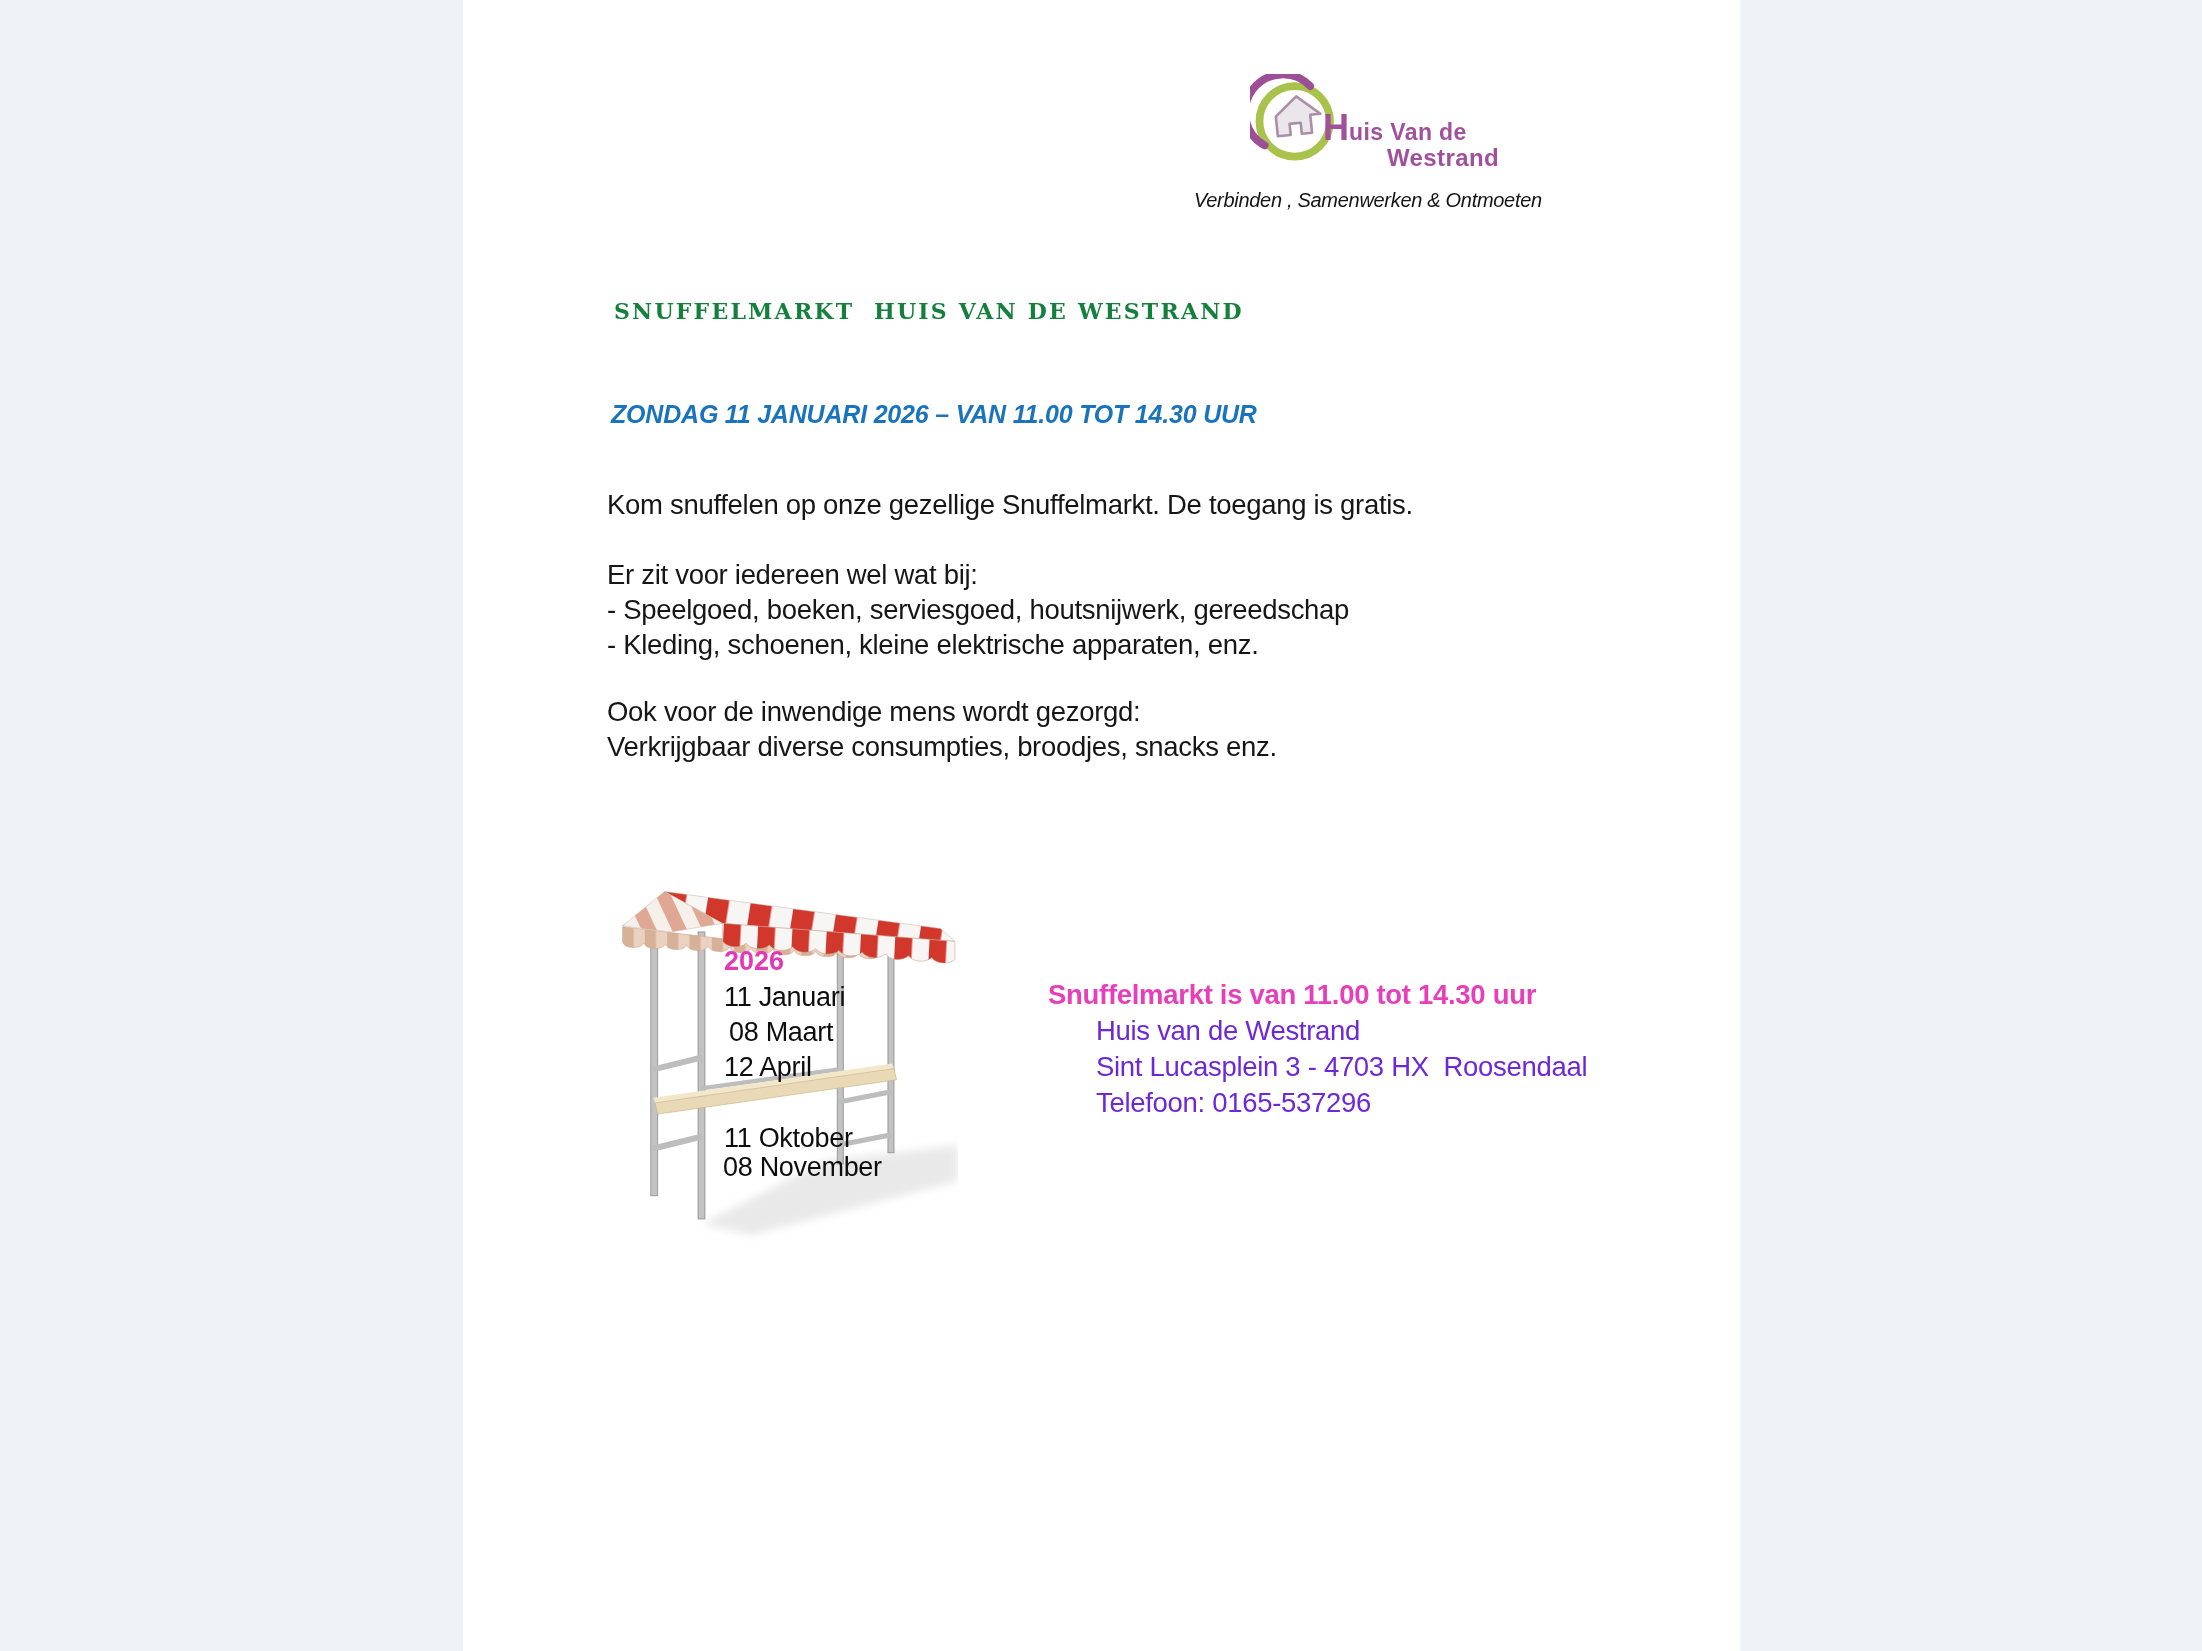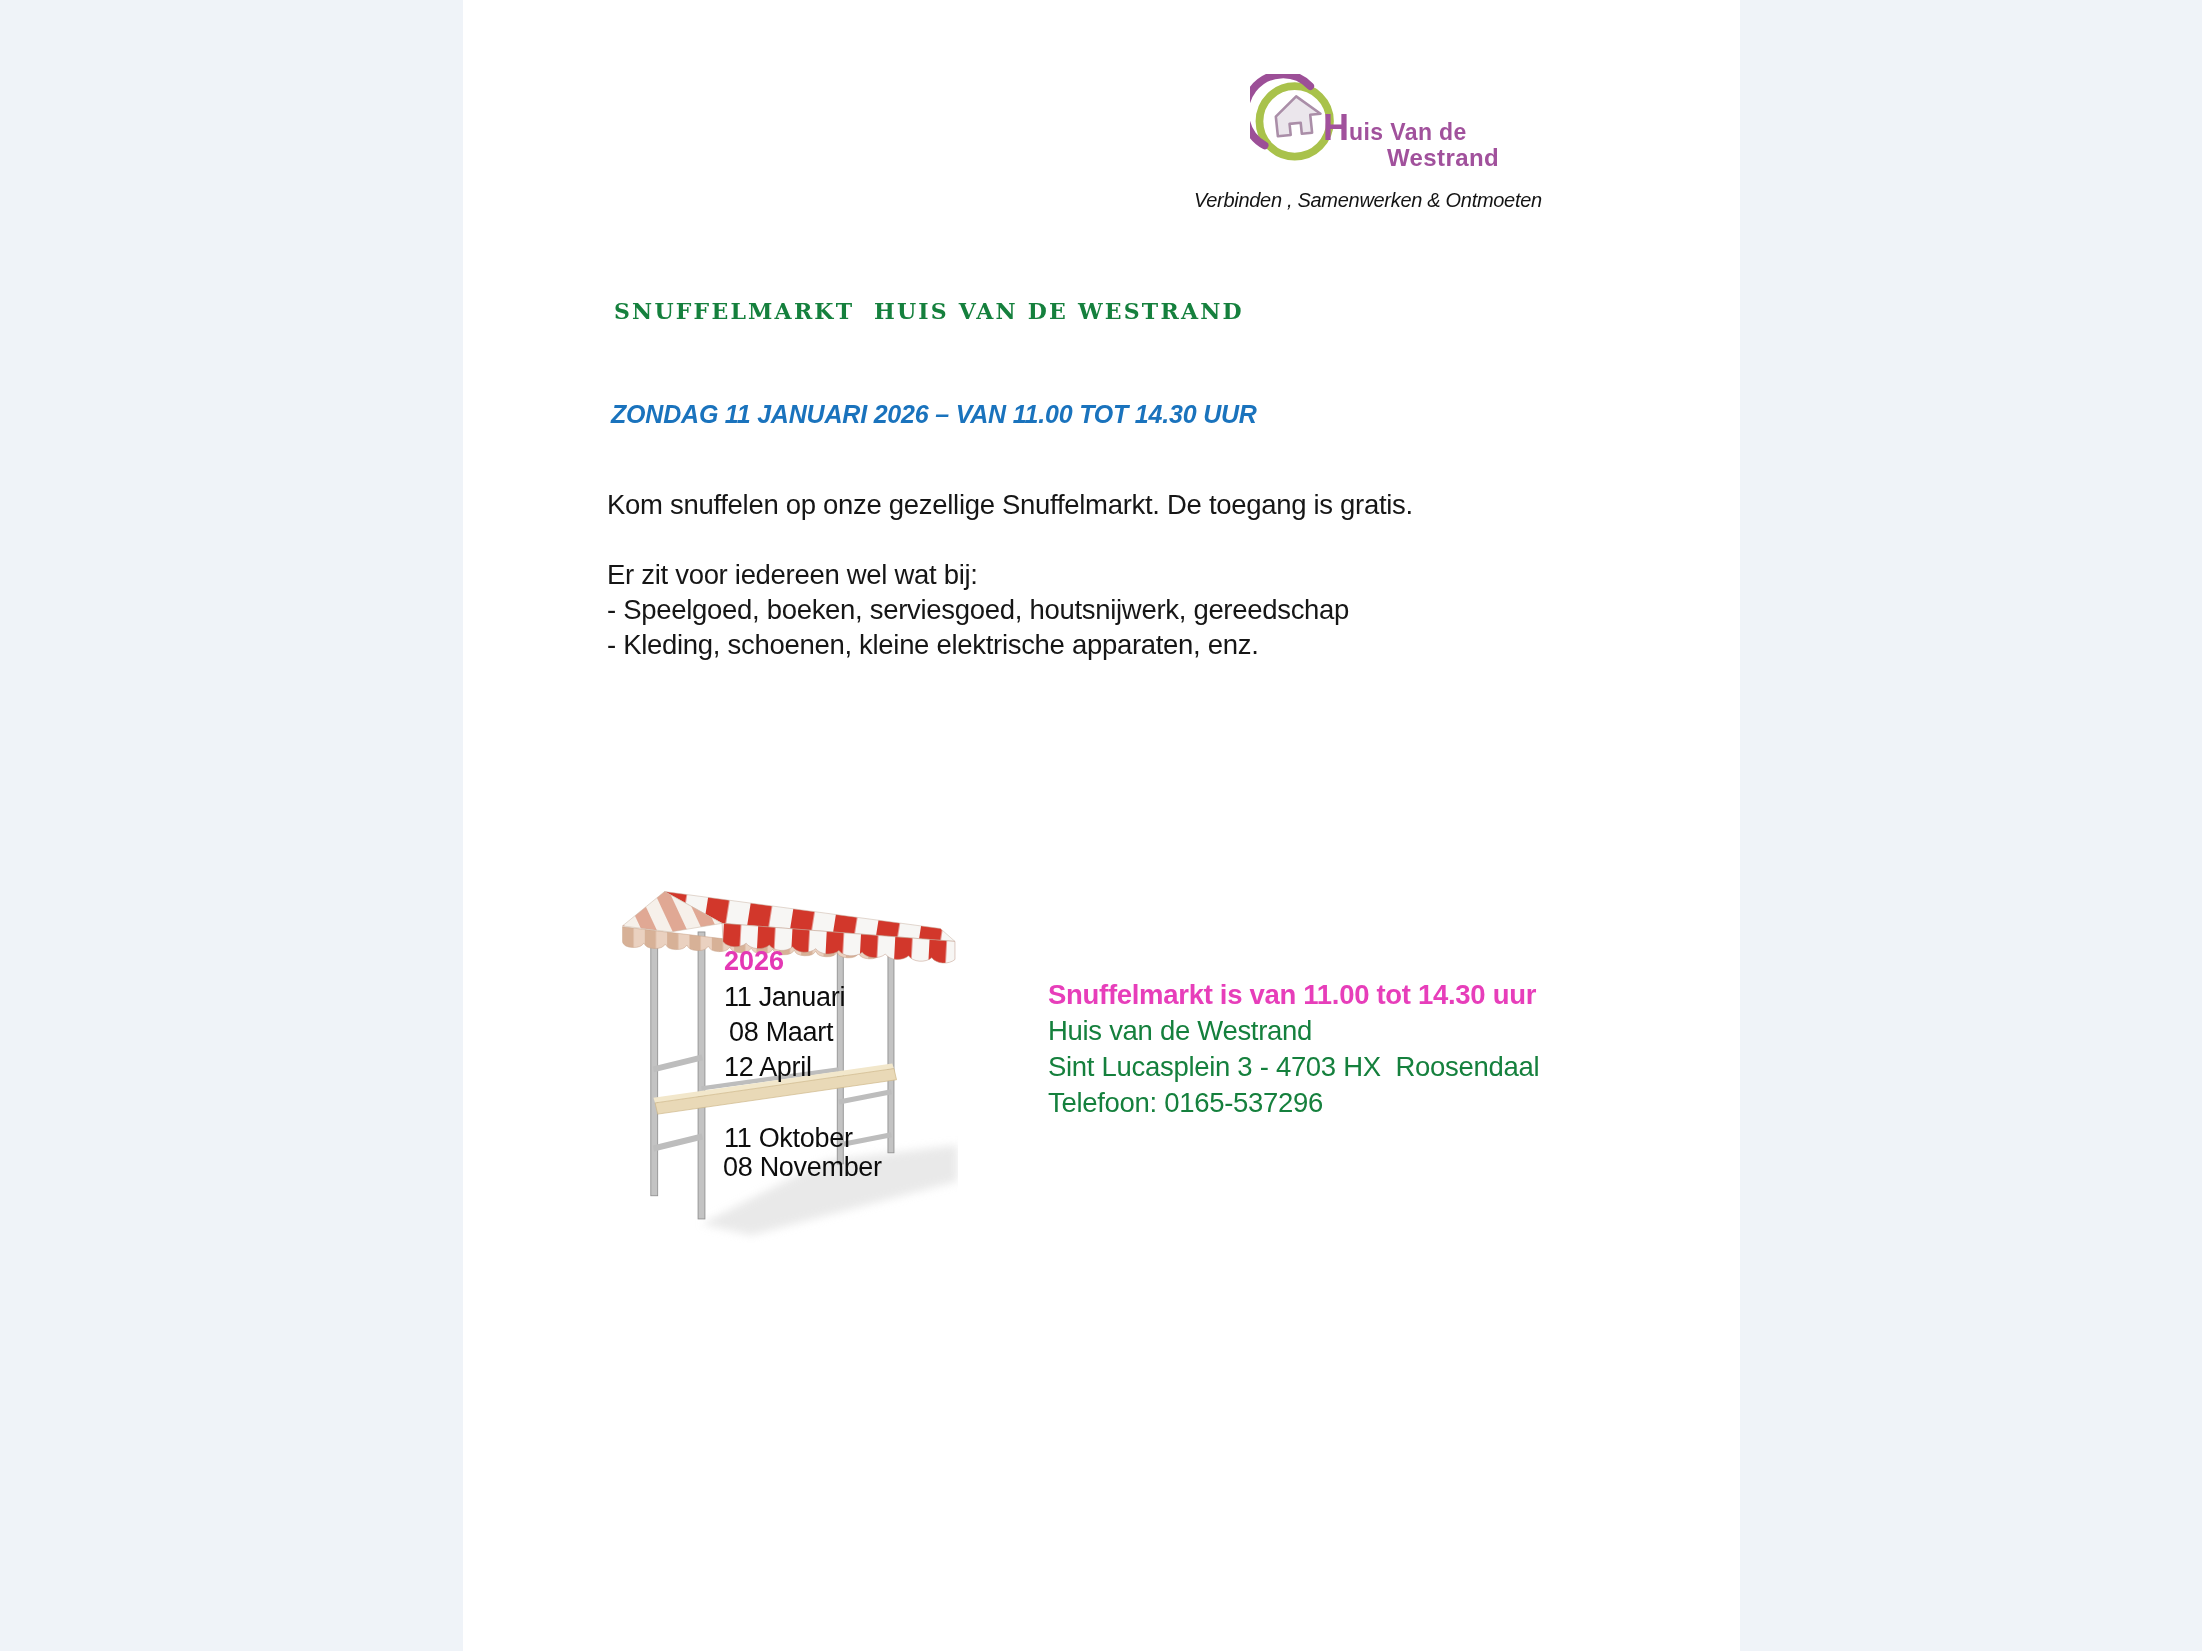--- a/index.html
+++ b/index.html
@@ -36,21 +36,21 @@
   
   .body-text{font-size:27.5px;line-height:35px;color:#161616;letter-spacing:-0.3px;white-space:pre;}
 
   
   .stall{width:336px;height:354px;}
   .stall svg{position:absolute;left:0;top:0;}
   .photo-year{font-size:27px;font-weight:bold;color:#e438b4;line-height:1;}
   .photo-date{font-size:27px;color:#0d0d0d;line-height:1;letter-spacing:-0.3px;white-space:pre;}
 
   
-  .contact-line{font-size:27.5px;line-height:36px;color:#15803d;letter-spacing:-0.3px;white-space:pre;}
+  .contact-line{font-size:27.5px;line-height:36px;color:#6d28d9;letter-spacing:-0.3px;white-space:pre;margin-left:48px;}
   .contact-heading{font-size:27.5px;line-height:36px;font-weight:bold;color:#e73eba;letter-spacing:-0.3px;white-space:pre;}
 </style>
 </head>
 <body>
 
 <div class="paper">
 
   <div class="abs" style="left:787px;top:74px;width:86px;height:93px;">
     <svg width="86" height="93" viewBox="0 0 100 108">
       <circle cx="52" cy="55" r="41" fill="none" stroke="#a9c24b" stroke-width="9"></circle>
@@ -71,20 +71,24 @@
   <div class="abs doc-subtitle" style="left:148px;top:381px;margin-top:20px;">ZONDAG 11 JANUARI 2026 – VAN 11.00 TOT 14.30 UUR</div>
 
   <div class="abs body-text" style="left:144px;top:487px;">Kom snuffelen op onze gezellige Snuffelmarkt. De toegang is gratis.</div>
 
   <div class="abs" style="left:144px;top:557px;">
     <div class="body-text">Er zit voor iedereen wel wat bij:</div>
     <div class="body-text">- Speelgoed, boeken, serviesgoed, houtsnijwerk, gereedschap</div>
     <div class="body-text">- Kleding, schoenen, kleine elektrische apparaten, enz.</div>
   </div>
 
+  <div class="abs" style="left:144px;top:694px;">
+    <div class="body-text">Ook voor de inwendige mens wordt gezorgd:</div>
+    <div class="body-text">Verkrijgbaar diverse consumpties, broodjes, snacks enz.</div>
+  </div>
 
   <div class="abs stall" style="left:159px;top:889px;">
     <svg width="336" height="354" viewBox="0 0 390 412">
       <defs>
         <pattern id="pRoof" width="50" height="60" patternUnits="userSpaceOnUse" patternTransform="rotate(9)">
           <rect width="50" height="60" fill="#f7f6f4"></rect>
           <rect width="25" height="60" fill="#d2372b"></rect>
         </pattern>
         <pattern id="pGable" width="32" height="60" patternUnits="userSpaceOnUse" patternTransform="rotate(-25)">
           <rect width="32" height="60" fill="#f6f0ea"></rect>

